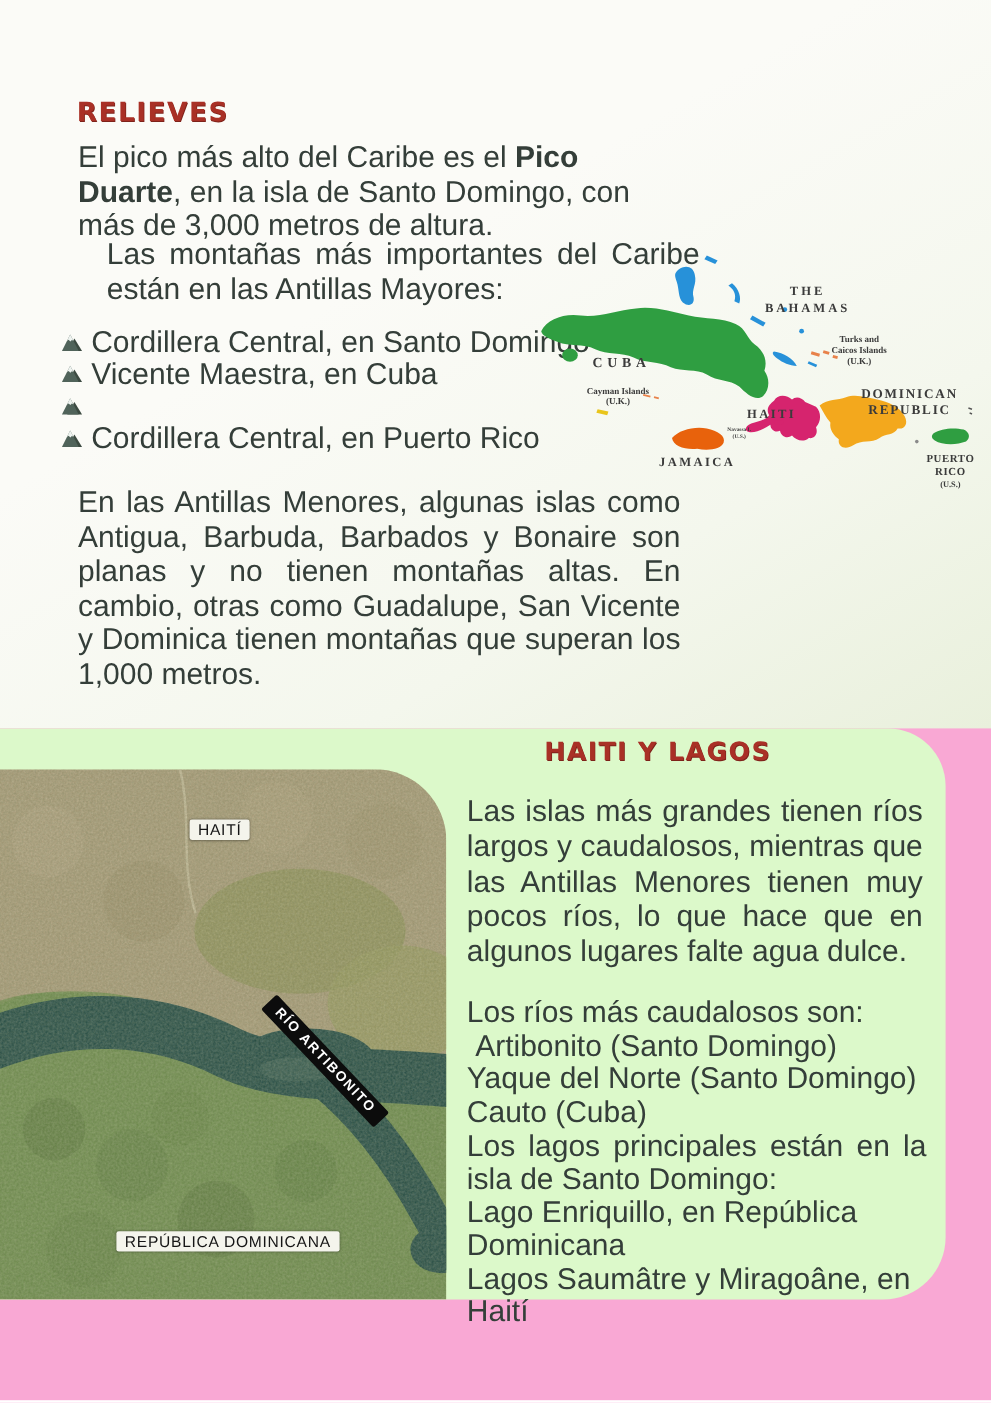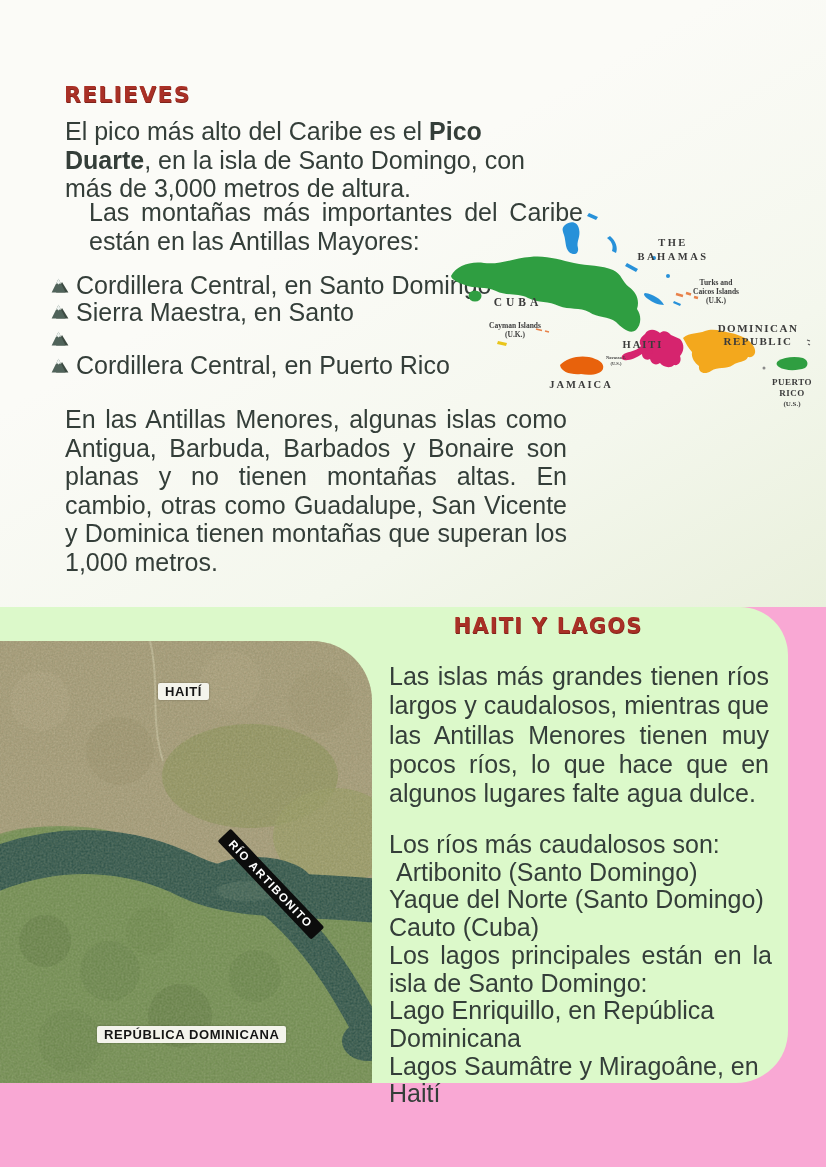--- a/index.html
+++ b/index.html
@@ -24,21 +24,21 @@
   .panel{left:0;top:607px;width:788px;height:476px;background:#dcf9ca;
     border-radius:0 48px 52px 0;}
   .rios-title{left:398px;top:614px;width:300px;text-align:center;font-size:21px;}
   .gpara1{left:389px;top:662px;width:380px;line-height:29.3px;}
   .glines{left:389px;top:831px;width:383px;}
   .gline{line-height:27.7px;white-space:pre-wrap;}
   .glagos{line-height:27.7px;text-align:justify;}
   .photo{left:0;top:641px;width:372px;height:442px;border-radius:0 60px 0 0;
     overflow:hidden;}
   .photo svg{display:block;}
-  .photo-label{position:absolute;background:#f4f4ec;color:#151515;font-weight:bold;
+  .photo-label{position:absolute;background:#f4f4ec;color:#151515;font-weight:normal;
     font-size:13px;letter-spacing:0.6px;padding:1px 7px;border-radius:2px;
     box-shadow:0 0 2px rgba(0,0,0,0.35);white-space:nowrap;}
   .rio-label{position:absolute;background:#0c0c0c;color:#ffffff;font-weight:bold;
     font-size:11.5px;letter-spacing:1.5px;padding:3px 10px;border-radius:2px;
     transform:rotate(46.5deg);transform-origin:center;white-space:nowrap;}
   .map-label{font-family:"Liberation Serif",serif;fill:#3b3b3b;font-weight:bold;}
 </style>
 </head>
 <body>
 
@@ -61,21 +61,21 @@
         <polygon points="7.5,0.8 10.2,6 8.9,5.3 7.6,6.6 6.2,5.2 4.9,6" fill="#eef3f0"></polygon>
       </svg>
       <span>Cordillera Central, en Santo Domingo</span>
     </div>
     <div class="item">
       <svg class="icon" viewBox="0 0 18 15">
         <polygon points="11,4 17.4,14.4 5,14.4" fill="#3c4a41"></polygon>
         <polygon points="7.5,0.8 14.6,14.4 0.6,14.4" fill="#50635a"></polygon>
         <polygon points="7.5,0.8 10.2,6 8.9,5.3 7.6,6.6 6.2,5.2 4.9,6" fill="#eef3f0"></polygon>
       </svg>
-      <span>Sierra Maestra, en Santo</span>
+      <span>Vicente Maestra, en Cuba</span>
     </div>
     <div class="item">
       <svg class="icon" viewBox="0 0 18 15">
         <polygon points="11,4 17.4,14.4 5,14.4" fill="#3c4a41"></polygon>
         <polygon points="7.5,0.8 14.6,14.4 0.6,14.4" fill="#50635a"></polygon>
         <polygon points="7.5,0.8 10.2,6 8.9,5.3 7.6,6.6 6.2,5.2 4.9,6" fill="#eef3f0"></polygon>
       </svg>
     </div>
     <div class="item">
       <svg class="icon" viewBox="0 0 18 15">

